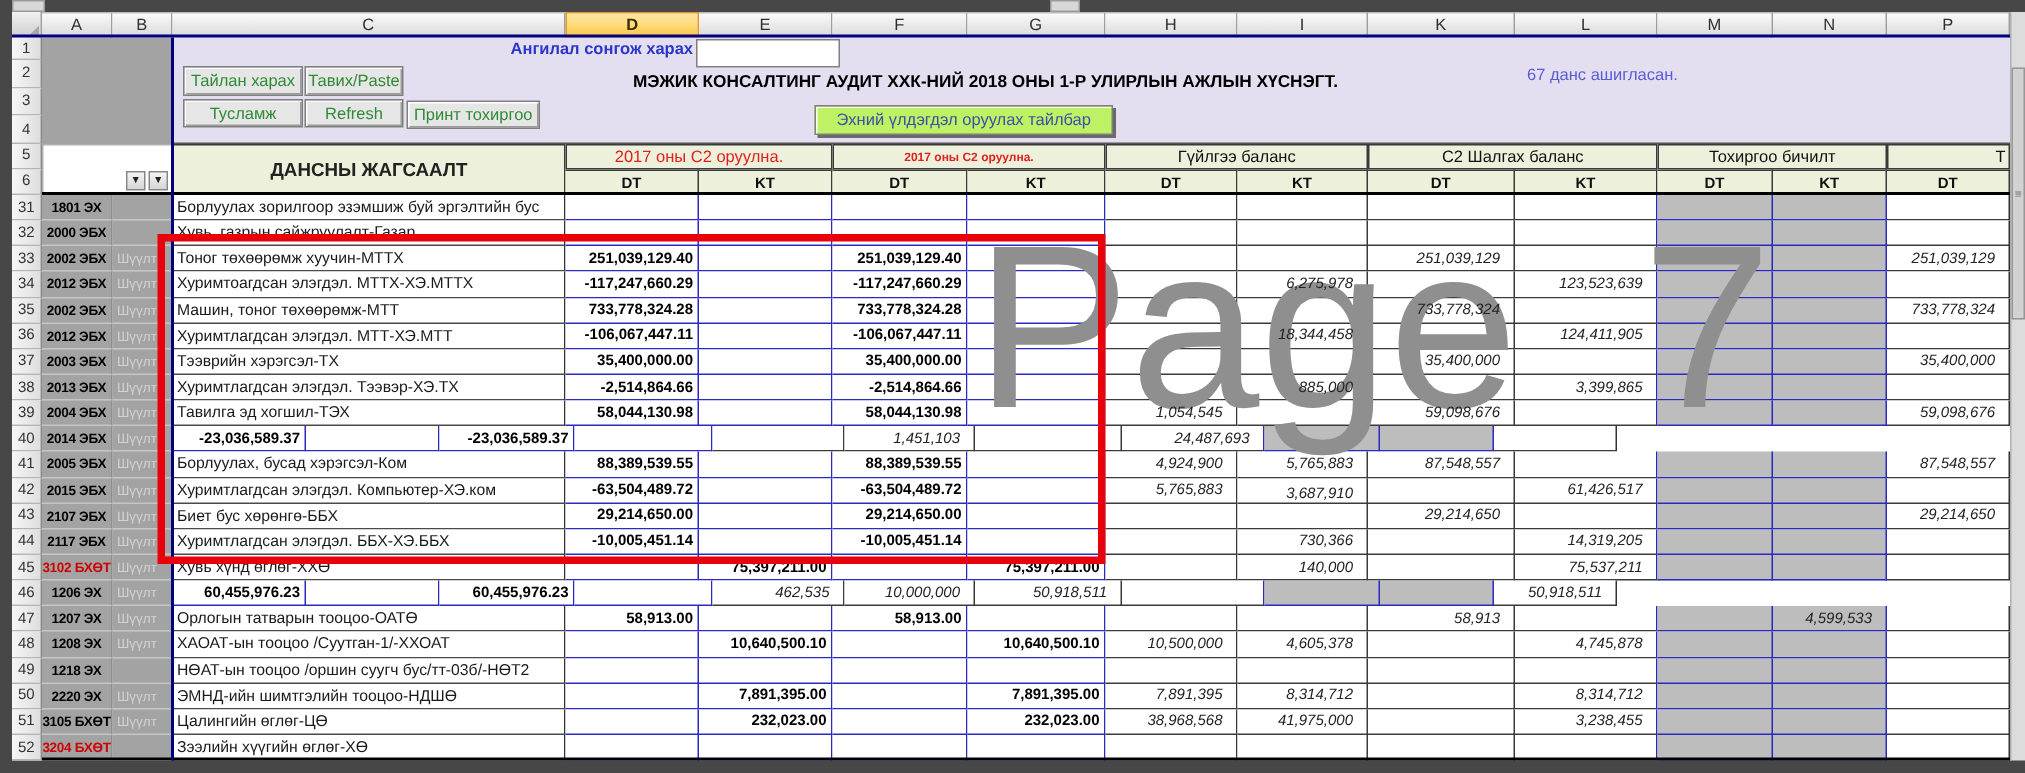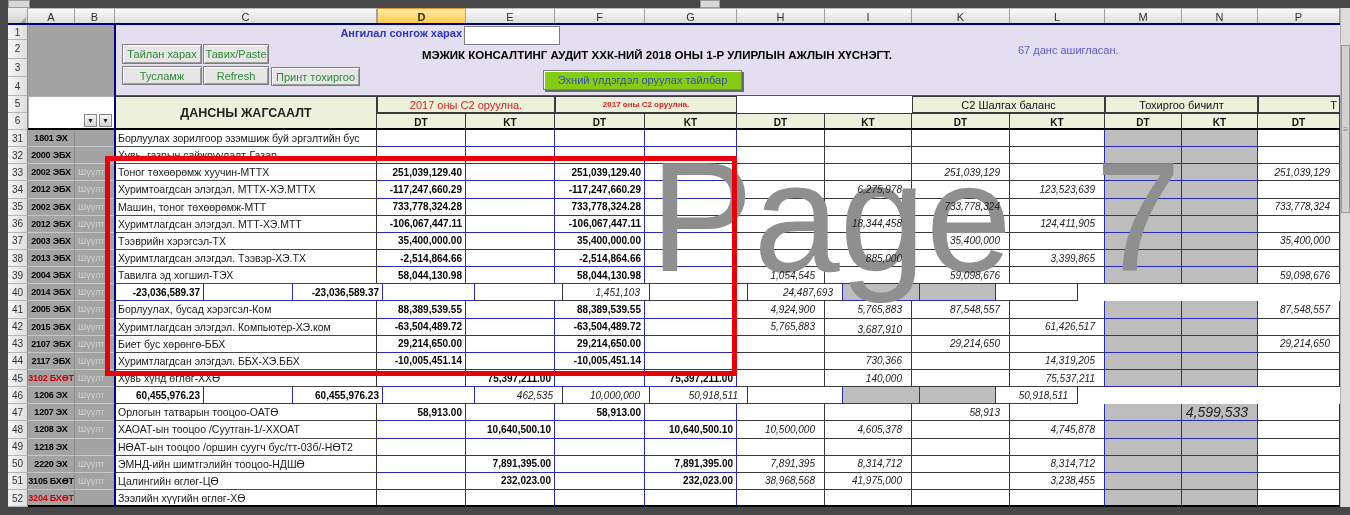--- a/index.html
+++ b/index.html
@@ -37,21 +37,21 @@
 
   .xlbtn{position:absolute;box-sizing:border-box;background:#e6e6e6;border:1px solid #7f7f7f;
          box-shadow:inset 1px 1px 0 #ffffff,inset -1px -1px 0 #9c9c9c;
          color:#2f8a35;font-size:11px;display:flex;align-items:center;justify-content:center;
          font-family:"Liberation Sans","DejaVu Sans",sans-serif;padding:0;cursor:default;}
   #btn-report{left:122px;top:44px;width:80px;height:20px;}
   #btn-paste{left:203px;top:44px;width:66px;height:20px;}
   #btn-help{left:122px;top:66px;width:80px;height:19px;}
   #btn-refresh{left:203px;top:66px;width:66px;height:19px;}
   #btn-print{left:271px;top:67px;width:89px;height:19px;}
-  #btn-opening{left:543px;top:70px;width:199px;height:20px;background:#84cc16;color:#3b4fa8;
+  #btn-opening{left:543px;top:70px;width:199px;height:20px;background:#bef264;color:#3b4fa8;
                box-shadow:2px 2px 0 #6a6a6a,inset 1px 1px 0 #fff;}
 
   #sheet-title{left:377px;top:49px;width:560px;text-align:center;font-size:11.5px;font-weight:bold;color:#000;}
   #accounts-note{left:1018px;top:44px;font-size:11px;color:#5b5bd6;}
 
   
   .h56{position:absolute;box-sizing:border-box;background:#edf0da;border:1px solid #3a3a3a;
        display:flex;align-items:center;justify-content:center;font-size:11px;color:#111;}
   .h56.red{color:#e02020;}
   .h56.redsmall{color:#e02020;font-size:8px;font-weight:bold;}
@@ -76,21 +76,21 @@
   .cB{width:40px;background:#a3a3a3;border-bottom:1px solid #c6c6c6;
       font-size:9px;color:#d2d2d2;padding-left:3px;}
   .cC{width:262px;background:#fff;border-right:1px solid #333;border-bottom:1px solid #4a4a4a;
       font-size:10.5px;color:#1a1a1a;padding-left:3px;}
   .cDG{background:#fff;border-right:1px solid #2a2ac0;border-bottom:1px solid #2a2ac0;
        font-size:10px;font-weight:bold;color:#000;justify-content:flex-end;padding-right:3px;}
   .cHL{background:#fff;border-right:1px solid #3a3a3a;border-bottom:1px solid #3a3a3a;
        font-size:10px;font-style:italic;color:#222;justify-content:flex-end;padding-right:9px;}
   .cHL.rbblue{border-right:1px solid #2a2ac0;}
   .cMN{background:#bdbdbd;border-right:1px solid #2a2ac0;border-bottom:1px solid #2a2ac0;
-       font-size:14px;font-style:italic;color:#222;justify-content:flex-end;padding-right:9px;}
+       font-size:10px;font-style:italic;color:#222;justify-content:flex-end;padding-right:9px;}
   .cP{background:#fff;border-right:1px solid #333;border-bottom:1px solid #3a3a3a;
       font-size:10px;font-style:italic;color:#222;justify-content:flex-end;padding-right:9px;}
   .v{position:relative;z-index:10;}
 
   
   #watermark{left:650px;top:140px;font-size:155px;line-height:1;color:#8f8f8f;z-index:8;
              font-family:"Liberation Sans","DejaVu Sans",sans-serif;word-spacing:40px;white-space:nowrap;}
   #redrect{left:105px;top:156px;width:632px;height:220px;border:5px solid #e8000a;box-sizing:border-box;z-index:30;}
   #navy-v{left:114px;top:25px;width:2px;height:482px;background:#000080;z-index:24;}
   #navy-h{left:8px;top:23px;width:1332px;height:2px;background:#000080;z-index:24;}
@@ -158,20 +158,21 @@
   <div id="accounts-note" class="abs">67 данс ашигласан.</div>
   <button class="xlbtn" id="btn-opening">Эхний үлдэгдэл оруулах тайлбар</button>
 
   <div id="abwhite" class="abs">
     <div class="ddbtn" style="right:17px;bottom:2px;">▼</div>
     <div class="ddbtn" style="right:2px;bottom:2px;">▼</div>
   </div>
   <div id="hdr-c" class="h56">ДАНСНЫ ЖАГСААЛТ</div>
   <div class="h56 red" style="left:377px;top:96px;width:178px;height:17px;">2017 оны С2 оруулна.</div>
   <div class="h56 redsmall" style="left:555px;top:96px;width:182px;height:17px;">2017 оны С2 оруулна.</div>
+  <div class="h56" style="left:737px;top:96px;width:175px;height:17px;">Гүйлгээ баланс</div>
   <div class="h56" style="left:912px;top:96px;width:193px;height:17px;">С2 Шалгах баланс</div>
   <div class="h56" style="left:1105px;top:96px;width:153px;height:17px;">Тохиргоо бичилт</div>
   <div class="h56" style="left:1258px;top:96px;width:82px;height:17px;justify-content:flex-end;padding-right:2px;">Т</div>
   <div id="subhdr" class="abs">
       <div class="subcell" style="width: 89px; height: 17px;">DT</div>
       <div class="subcell" style="width: 89px; height: 17px;">KT</div>
       <div class="subcell" style="width: 90px; height: 17px;">DT</div>
       <div class="subcell" style="width: 92px; height: 17px;">KT</div>
       <div class="subcell" style="width: 88px; height: 17px;">DT</div>
       <div class="subcell" style="width: 87px; height: 17px;">KT</div>

